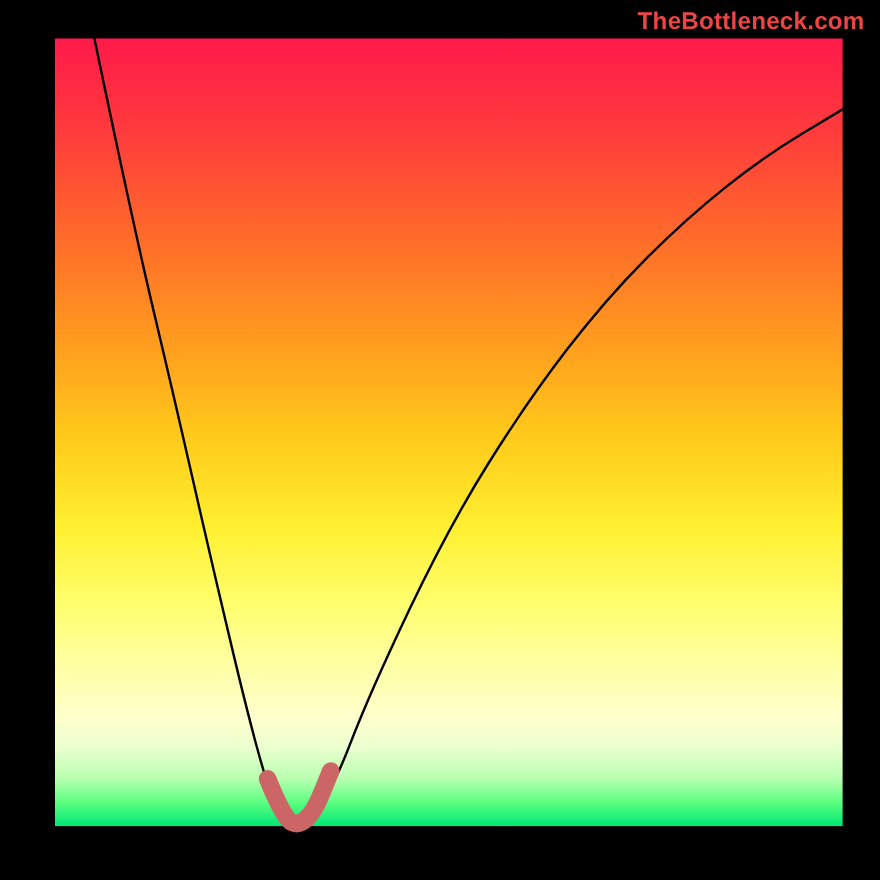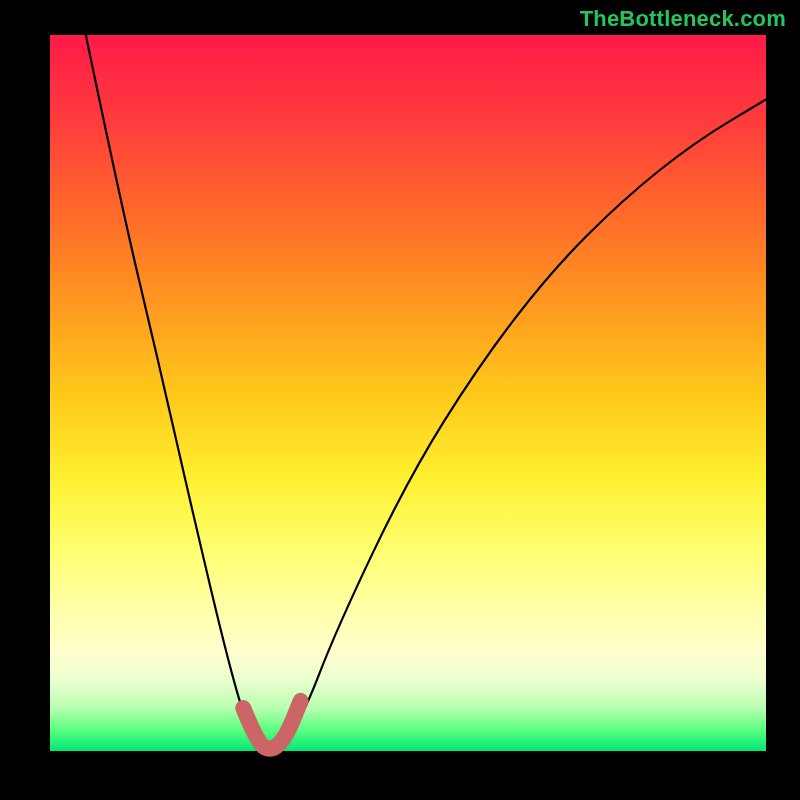--- a/index.html
+++ b/index.html
@@ -38,21 +38,21 @@
       #00e676 100%
     );
   }
   .watermark {
     position: absolute;
     top: 6px;
     right: 14px;
     font-family: Arial, Helvetica, sans-serif;
     font-size: 22px;
     font-weight: 600;
-    color: #22c55e;
+    color: #ef4444;
     letter-spacing: 0.2px;
   }
   svg.curve {
     position: absolute;
     left: 0;
     top: 0;
     width: 716px;
     height: 716px;
     overflow: visible;
   }

